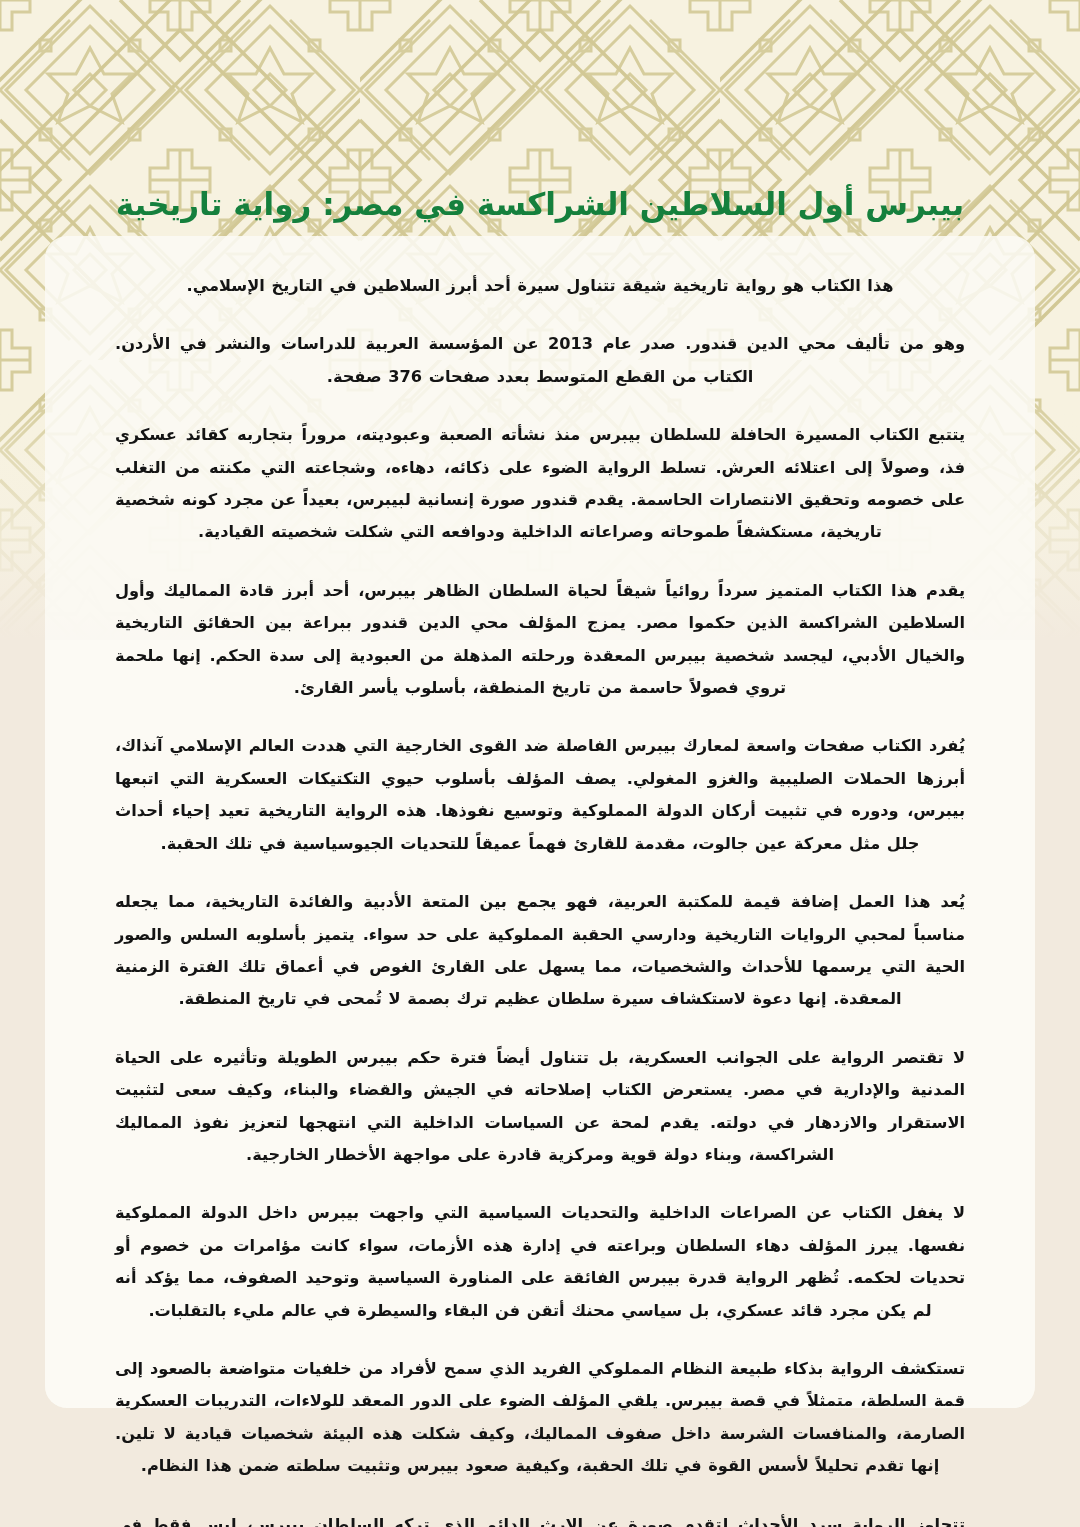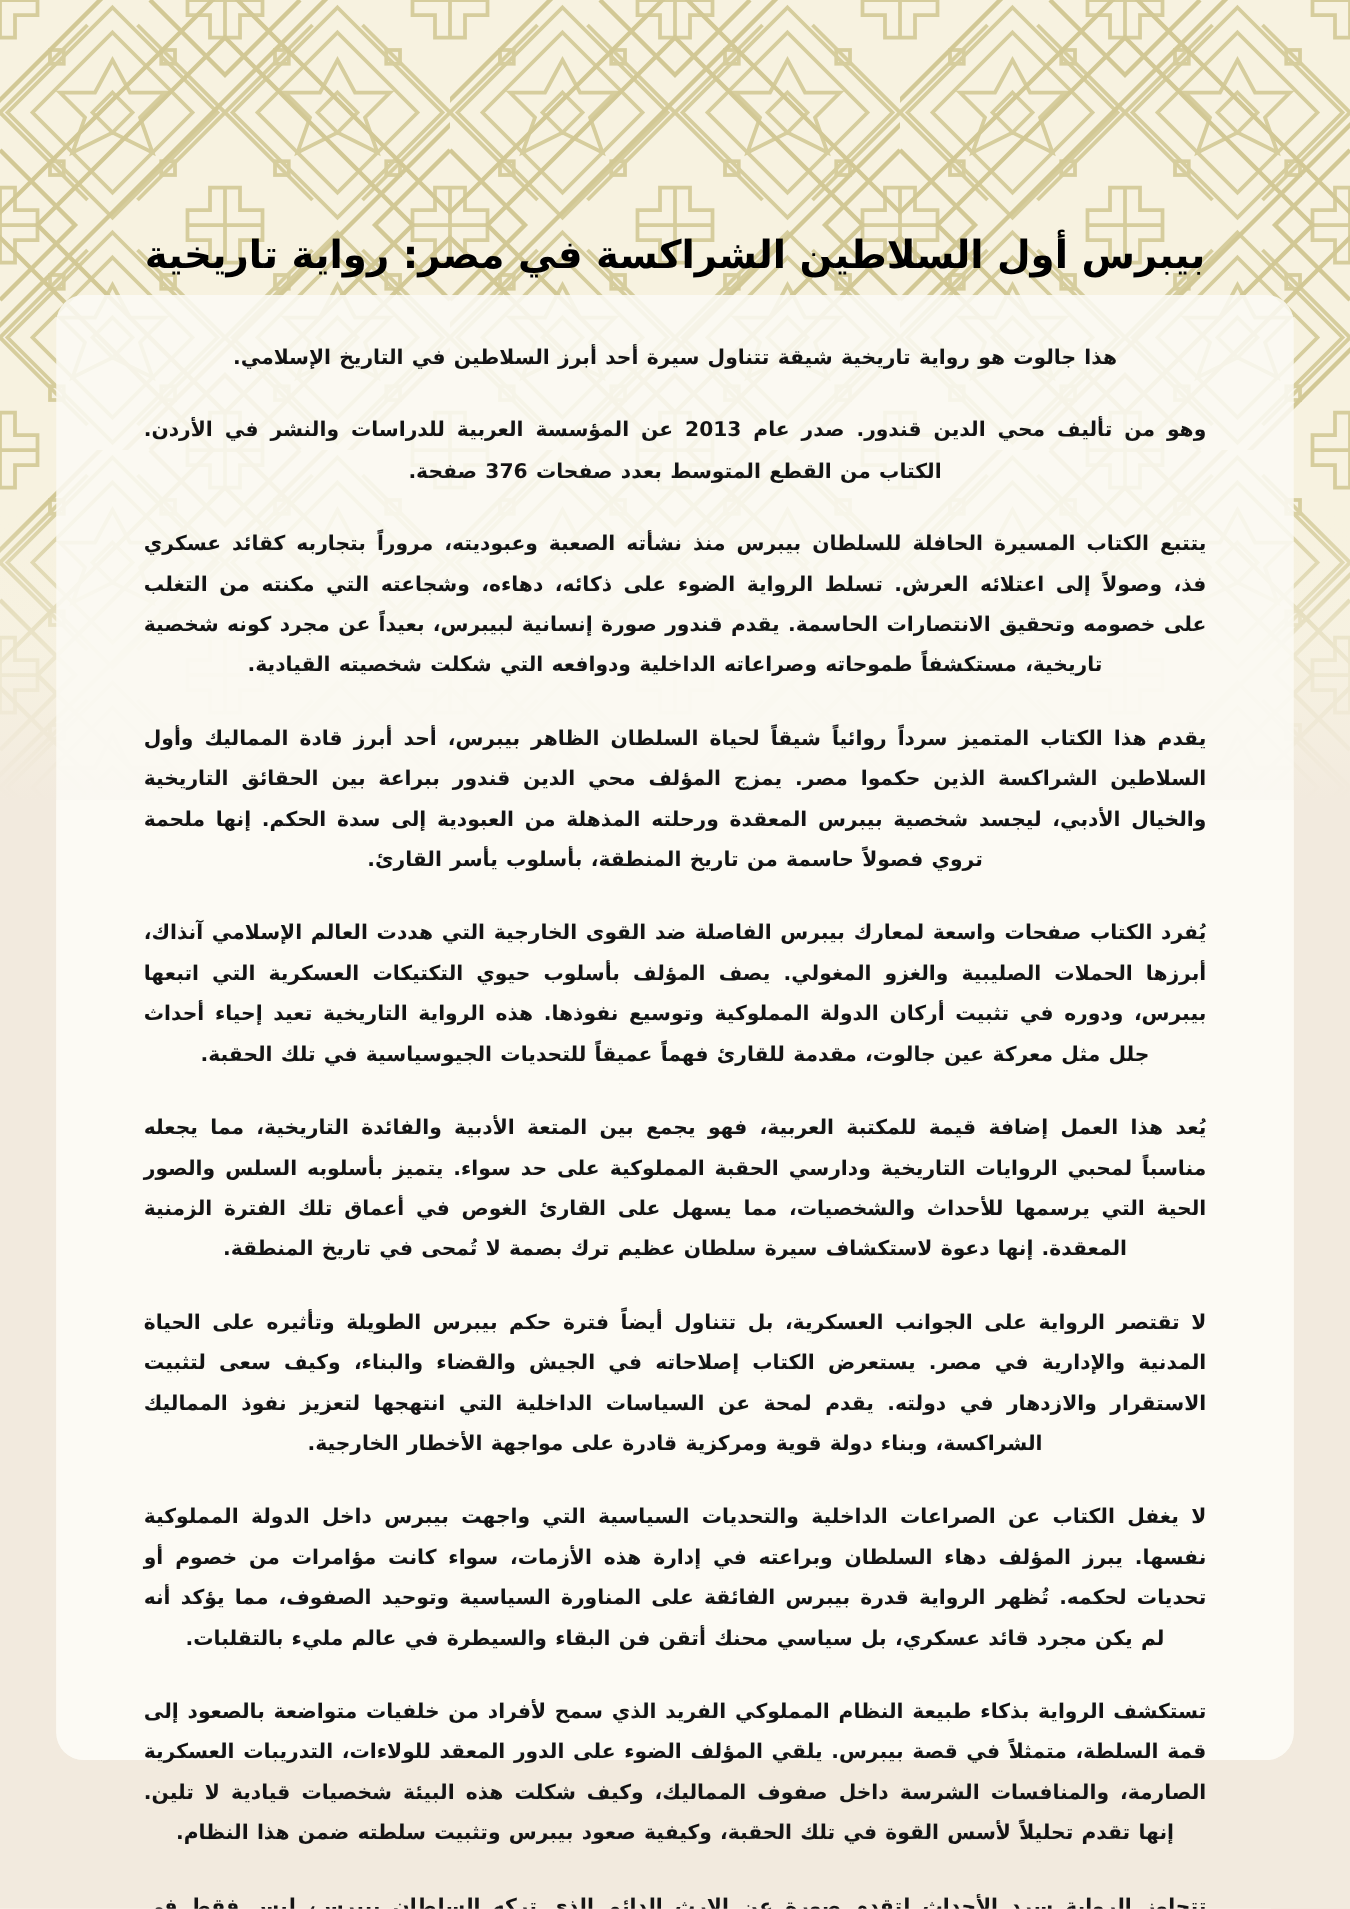--- a/index.html
+++ b/index.html
@@ -57,21 +57,21 @@
     position: absolute;
     top: 163px;
     left: 0;
     width: 1080px;
     text-align: center;
     z-index: 3;
     font-family: "DejaVu Sans", "Liberation Sans", sans-serif;
     font-weight: bold;
     font-size: 31px;
     line-height: 1.35;
-    color: #000000;
+    color: #15803d;
     letter-spacing: 0px;
     direction: rtl;
   }
 
   
   .body-copy {
     position: relative;
     z-index: 3;
     direction: rtl;
     text-align: justify;
@@ -154,21 +154,21 @@
     <rect x="0" y="0" width="1080" height="640" fill="url(#fadeDown)"></rect>
   </svg>
 </div>
 
 <div class="card-solid-tail"></div>
 
 <h1 class="page-title">بيبرس أول السلاطين الشراكسة في مصر: رواية تاريخية</h1>
 
 <div class="card">
   <div class="body-copy">
-    <p class="para">هذا جالوت هو رواية تاريخية شيقة تتناول سيرة أحد أبرز السلاطين في التاريخ الإسلامي.</p>
+    <p class="para">هذا الكتاب هو رواية تاريخية شيقة تتناول سيرة أحد أبرز السلاطين في التاريخ الإسلامي.</p>
     <p class="para">وهو من تأليف محي الدين قندور. صدر عام 2013 عن المؤسسة العربية للدراسات والنشر في الأردن. الكتاب من القطع المتوسط بعدد صفحات 376 صفحة.</p>
     <p class="para">يتتبع الكتاب المسيرة الحافلة للسلطان بيبرس منذ نشأته الصعبة وعبوديته، مروراً بتجاربه كقائد عسكري فذ، وصولاً إلى اعتلائه العرش. تسلط الرواية الضوء على ذكائه، دهاءه، وشجاعته التي مكنته من التغلب على خصومه وتحقيق الانتصارات الحاسمة. يقدم قندور صورة إنسانية لبيبرس، بعيداً عن مجرد كونه شخصية تاريخية، مستكشفاً طموحاته وصراعاته الداخلية ودوافعه التي شكلت شخصيته القيادية.</p>
     <p class="para">يقدم هذا الكتاب المتميز سرداً روائياً شيقاً لحياة السلطان الظاهر بيبرس، أحد أبرز قادة المماليك وأول السلاطين الشراكسة الذين حكموا مصر. يمزج المؤلف محي الدين قندور ببراعة بين الحقائق التاريخية والخيال الأدبي، ليجسد شخصية بيبرس المعقدة ورحلته المذهلة من العبودية إلى سدة الحكم. إنها ملحمة تروي فصولاً حاسمة من تاريخ المنطقة، بأسلوب يأسر القارئ.</p>
     <p class="para">يُفرد الكتاب صفحات واسعة لمعارك بيبرس الفاصلة ضد القوى الخارجية التي هددت العالم الإسلامي آنذاك، أبرزها الحملات الصليبية والغزو المغولي. يصف المؤلف بأسلوب حيوي التكتيكات العسكرية التي اتبعها بيبرس، ودوره في تثبيت أركان الدولة المملوكية وتوسيع نفوذها. هذه الرواية التاريخية تعيد إحياء أحداث جلل مثل معركة عين جالوت، مقدمة للقارئ فهماً عميقاً للتحديات الجيوسياسية في تلك الحقبة.</p>
     <p class="para">يُعد هذا العمل إضافة قيمة للمكتبة العربية، فهو يجمع بين المتعة الأدبية والفائدة التاريخية، مما يجعله مناسباً لمحبي الروايات التاريخية ودارسي الحقبة المملوكية على حد سواء. يتميز بأسلوبه السلس والصور الحية التي يرسمها للأحداث والشخصيات، مما يسهل على القارئ الغوص في أعماق تلك الفترة الزمنية المعقدة. إنها دعوة لاستكشاف سيرة سلطان عظيم ترك بصمة لا تُمحى في تاريخ المنطقة.</p>
     <p class="para">لا تقتصر الرواية على الجوانب العسكرية، بل تتناول أيضاً فترة حكم بيبرس الطويلة وتأثيره على الحياة المدنية والإدارية في مصر. يستعرض الكتاب إصلاحاته في الجيش والقضاء والبناء، وكيف سعى لتثبيت الاستقرار والازدهار في دولته. يقدم لمحة عن السياسات الداخلية التي انتهجها لتعزيز نفوذ المماليك الشراكسة، وبناء دولة قوية ومركزية قادرة على مواجهة الأخطار الخارجية.</p>
     <p class="para">لا يغفل الكتاب عن الصراعات الداخلية والتحديات السياسية التي واجهت بيبرس داخل الدولة المملوكية نفسها. يبرز المؤلف دهاء السلطان وبراعته في إدارة هذه الأزمات، سواء كانت مؤامرات من خصوم أو تحديات لحكمه. تُظهر الرواية قدرة بيبرس الفائقة على المناورة السياسية وتوحيد الصفوف، مما يؤكد أنه لم يكن مجرد قائد عسكري، بل سياسي محنك أتقن فن البقاء والسيطرة في عالم مليء بالتقلبات.</p>
     <p class="para">تستكشف الرواية بذكاء طبيعة النظام المملوكي الفريد الذي سمح لأفراد من خلفيات متواضعة بالصعود إلى قمة السلطة، متمثلاً في قصة بيبرس. يلقي المؤلف الضوء على الدور المعقد للولاءات، التدريبات العسكرية الصارمة، والمنافسات الشرسة داخل صفوف المماليك، وكيف شكلت هذه البيئة شخصيات قيادية لا تلين. إنها تقدم تحليلاً لأسس القوة في تلك الحقبة، وكيفية صعود بيبرس وتثبيت سلطته ضمن هذا النظام.</p>
     <p class="para">تتجاوز الرواية سرد الأحداث لتقدم صورة عن الإرث الدائم الذي تركه السلطان بيبرس، ليس فقط في الانتصارات العسكرية، بل في ترسيخ أسس دولة قوية استمرت لقرون. يستعرض الكتاب كيف أن حكمه رسّخ مكانة مصر كمركز للقوة في المنطقة، وكيف أثرت إصلاحاته وتوجهاته على الأجيال اللاحقة. إنها شهادة على أن بصمة القادة العظام تمتد لتشكل جزءاً من هوية الأمة وذاكرتها التاريخية.</p>
   </div>

